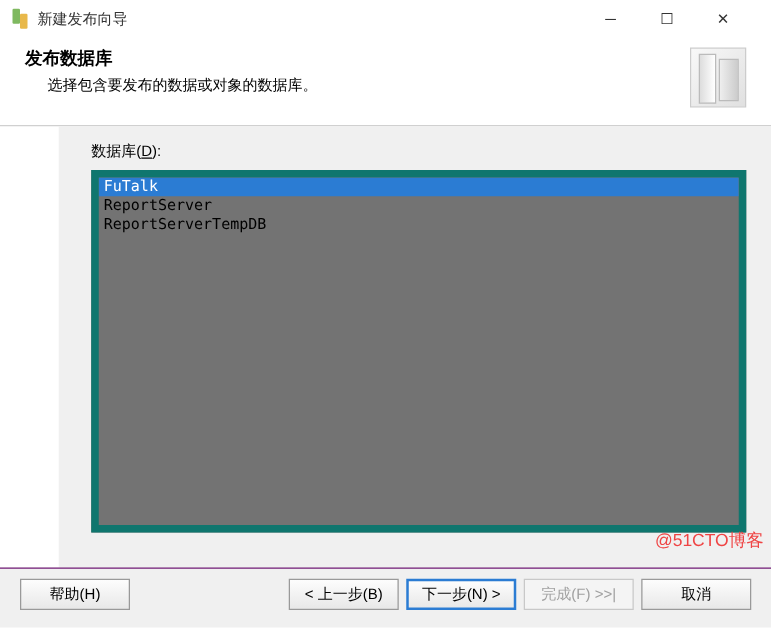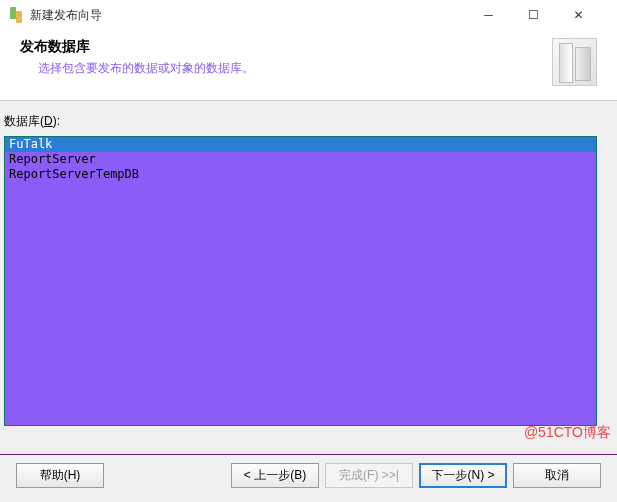--- a/index.html
+++ b/index.html
@@ -7,29 +7,29 @@
 .titlebar { height: 30px; display: flex; align-items: center; padding: 0 16px 0 8px; background: #fff; }
 .titlebar .icon { width: 16px; height: 16px; margin-right: 6px; position: relative; }
 .titlebar .icon::before { content: ""; position: absolute; left: 2px; top: 0; width: 6px; height: 12px; background: #7fb960; border-radius: 1px; }
 .titlebar .icon::after { content: ""; position: absolute; left: 8px; top: 4px; width: 6px; height: 12px; background: #e8b84a; border-radius: 1px; }
 .titlebar .title { flex: 1; color: #333; }
 .titlebar .win-controls { display: flex; }
 .titlebar .win-btn { width: 45px; height: 28px; display: flex; align-items: center; justify-content: center; color: #333; font-family: Arial, sans-serif; }
 .header { padding: 8px 20px 14px 20px; background: #fff; display: flex; align-items: flex-start; }
 .header-text { flex: 1; }
 .header-text h1 { font-size: 14px; font-weight: bold; margin-bottom: 4px; }
-.header-text p { font-size: 12px; padding-left: 18px; color: #8b5cf6; }
+.header-text p { font-size: 12px; padding-left: 18px; color: #000000; }
 .header-img { width: 45px; height: 48px; border: 1px solid #ccc; background: linear-gradient(135deg,#f8f8f8,#e0e0e0); margin-left: 10px; position: relative; }
 .header-img::before { content:""; position:absolute; left:6px; top:4px; width:12px; height:38px; background:linear-gradient(90deg,#ddd,#fff); border:1px solid #bbb; }
 .header-img::after { content:""; position:absolute; left:22px; top:8px; width:14px; height:32px; background:linear-gradient(90deg,#eee,#ccc); border:1px solid #bbb; }
 .sep { height: 1px; background: #d0d0d0; }
-.body { padding: 12px 20px 0 4px; background: #f0f0f0; height: 380px; }
+.body { padding: 12px 20px 0 26px; background: #f0f0f0; height: 380px; margin-left: 47px; }
 .label { margin-bottom: 6px; }
 .label .ul { text-decoration: underline; }
-.listbox { height: 290px; border: 1px solid #0f766e; background: #8b5cf6; overflow: auto; font-family: SimSun, monospace; font-size: 12px; }
+.listbox { height: 290px; border: 6px solid #0f766e; background: #737373; overflow: auto; font-family: SimSun, monospace; font-size: 12px; }
 .listbox .item { padding: 0 4px; line-height: 15px; white-space: pre; }
 .listbox .item.selected { background: #2b7cd3; color: #fff; }
 .footer { position: absolute; bottom: 0; left: 0; right: 0; padding: 8px 16px 14px 16px; background: #f0f0f0; border-top: 1px solid #701a75; display: flex; gap: 6px; align-items: center; }
 .footer .spacer { flex: 1; }
 .btn { min-width: 88px; height: 25px; border: 1px solid #999; background: linear-gradient(#fdfdfd,#e8e8e8); font-size: 12px; padding: 0 10px; font-family: inherit; }
 .btn.default { border: 2px solid #2b7cd3; }
 .btn:disabled { color: #a0a0a0; background: #f4f4f4; border-color: #c8c8c8; }
 .watermark { position: absolute; right: 6px; bottom: 60px; color: #ef4444; font-size: 14px; pointer-events:none; }
 </style>
 </head>
@@ -64,16 +64,16 @@
       <div class="item">ReportServerTempDB</div>
     </div>
 </div>
 
 <div class="watermark">@51CTO博客</div>
 
 <div class="footer">
   <button class="btn">帮助(H)</button>
   <div class="spacer"></div>
   <button class="btn">&lt; 上一步(B)</button>
+  <button class="btn default">下一步(N) &gt;</button>
   <button class="btn" disabled="">完成(F) &gt;&gt;|</button>
-  <button class="btn default">下一步(N) &gt;</button>
   <button class="btn">取消</button>
 </div>
 
 </body></html>

